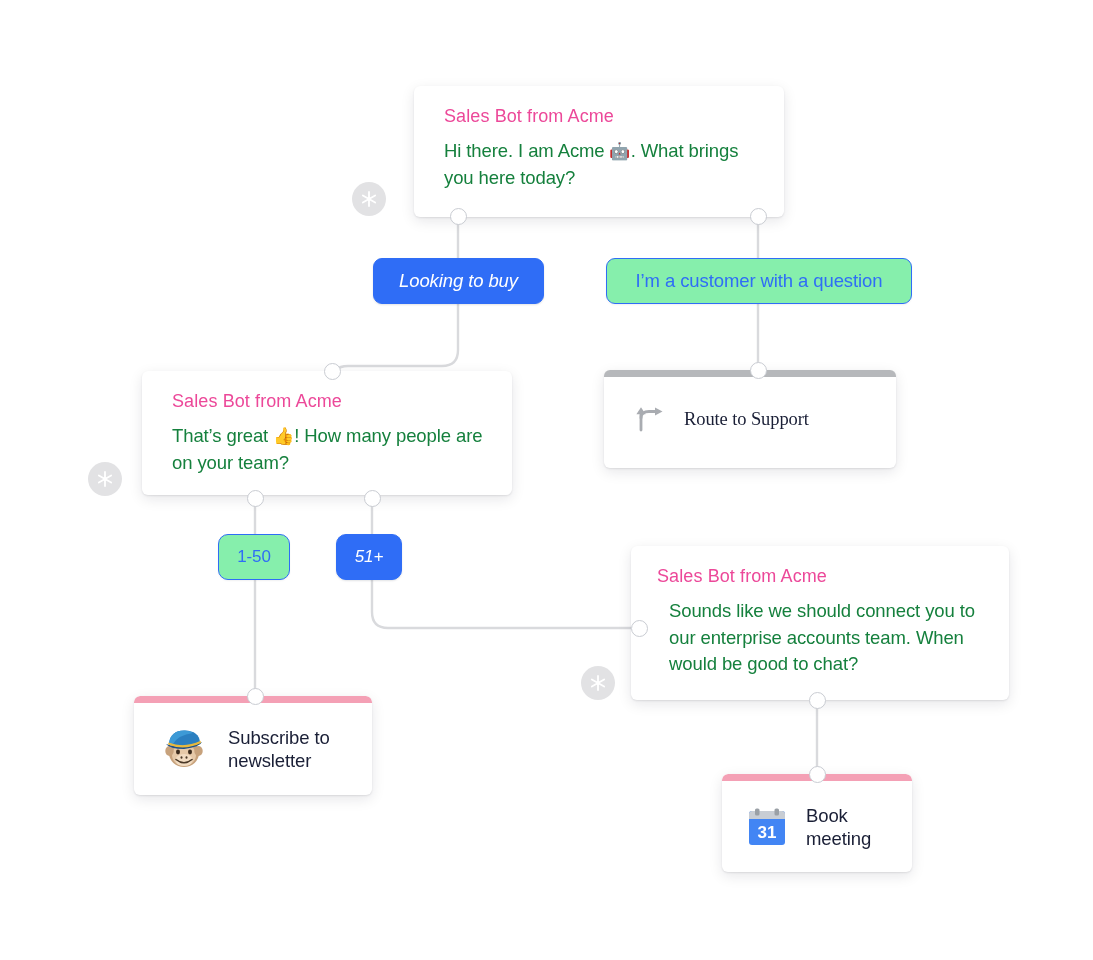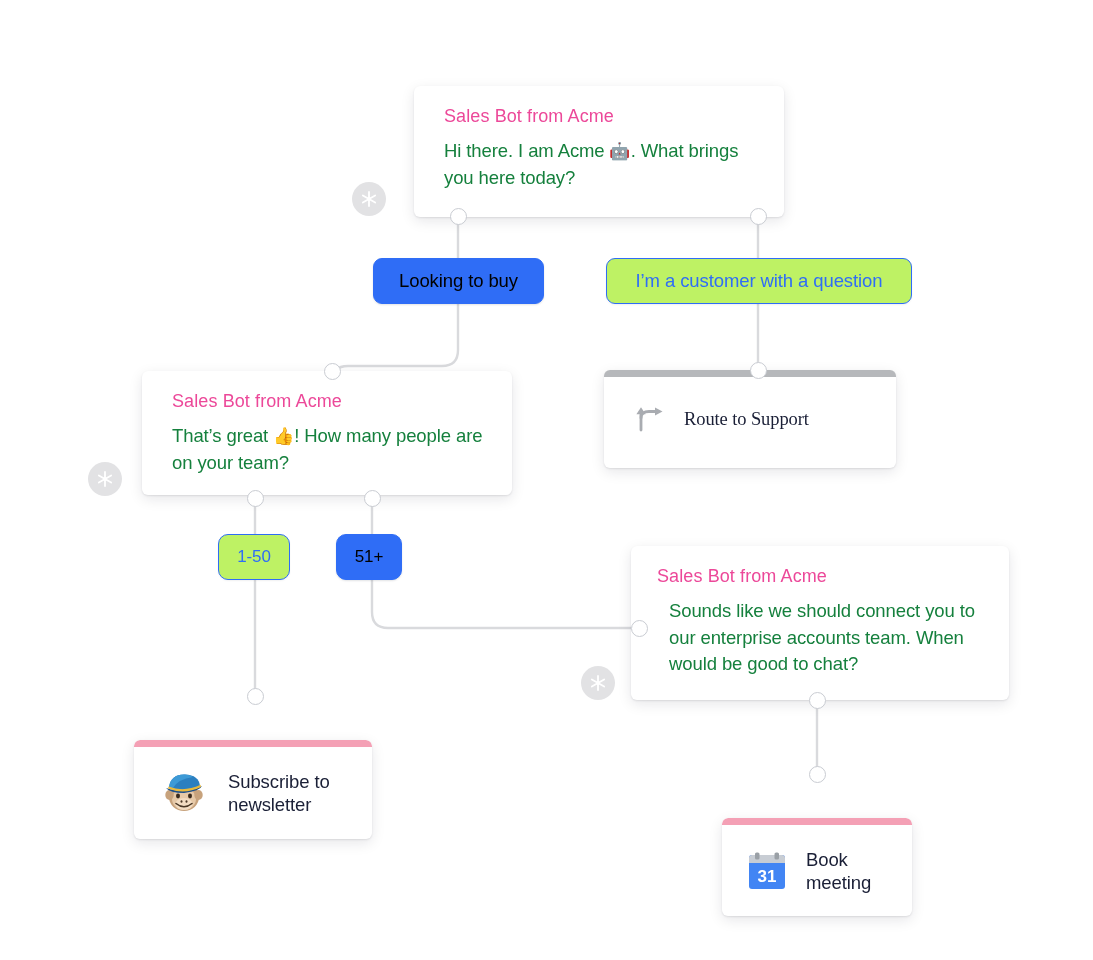--- a/index.html
+++ b/index.html
@@ -66,42 +66,42 @@
     justify-content: center;
     box-sizing: border-box;
     z-index: 4;
     border-radius: 9px;
     font-size: 18.5px;
     letter-spacing: -0.1px;
     white-space: nowrap;
   }
   .choice.filled {
     background: #2f6df6;
-    color: #000000;
+    color: #ffffff;
     border: 1px solid #2f6df6;
     box-shadow: 0 1px 2px rgba(16,24,40,0.12);
+    font-style: italic;
   }
   .choice.outlined {
-    background: #bef264;
+    background: #86efac;
     color: #2f6df6;
     border: 1.6px solid #2f6df6;
     box-shadow: 0 1px 2px rgba(16,24,40,0.06);
   }
   .choice.small {
     font-size: 17px;
     border-radius: 10px;
   }
 
   
   .action-node {
     display: flex;
     align-items: center;
     padding: 0;
     overflow: hidden;
-    margin-top: 44px;
   }
   .top-bar {
     position: absolute;
     left: 0;
     top: 0;
     height: 7px;
     width: 100%;
     border-top-left-radius: 6px;
     border-top-right-radius: 6px;
   }

